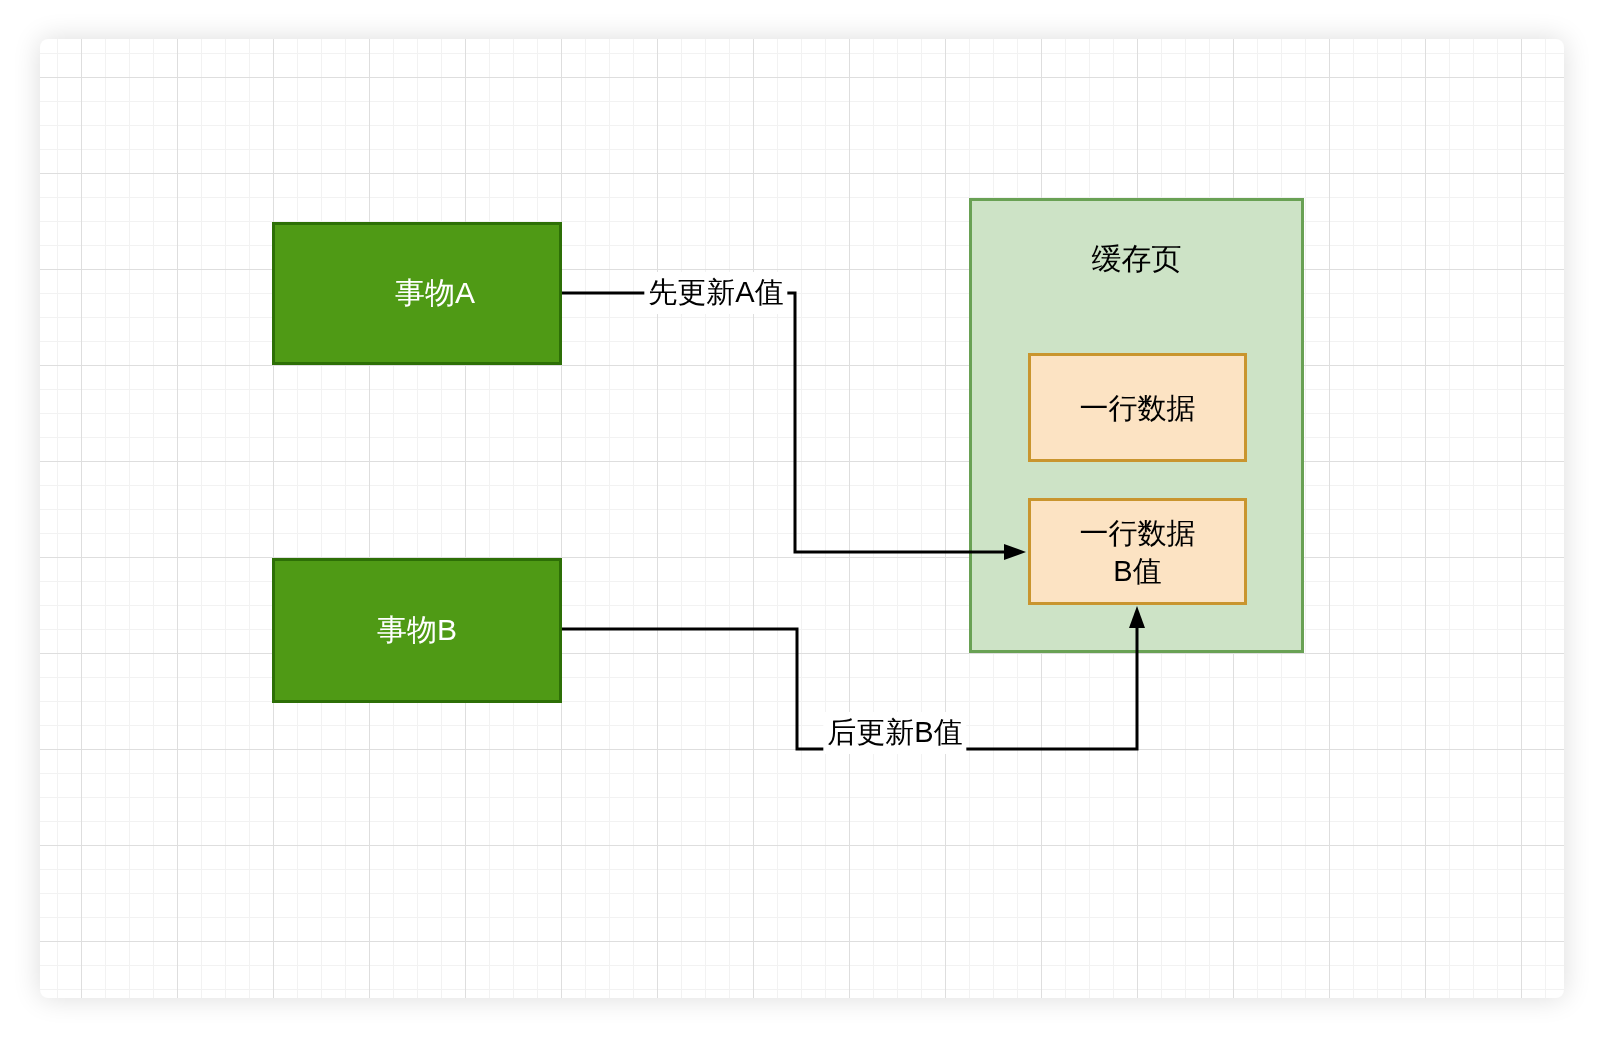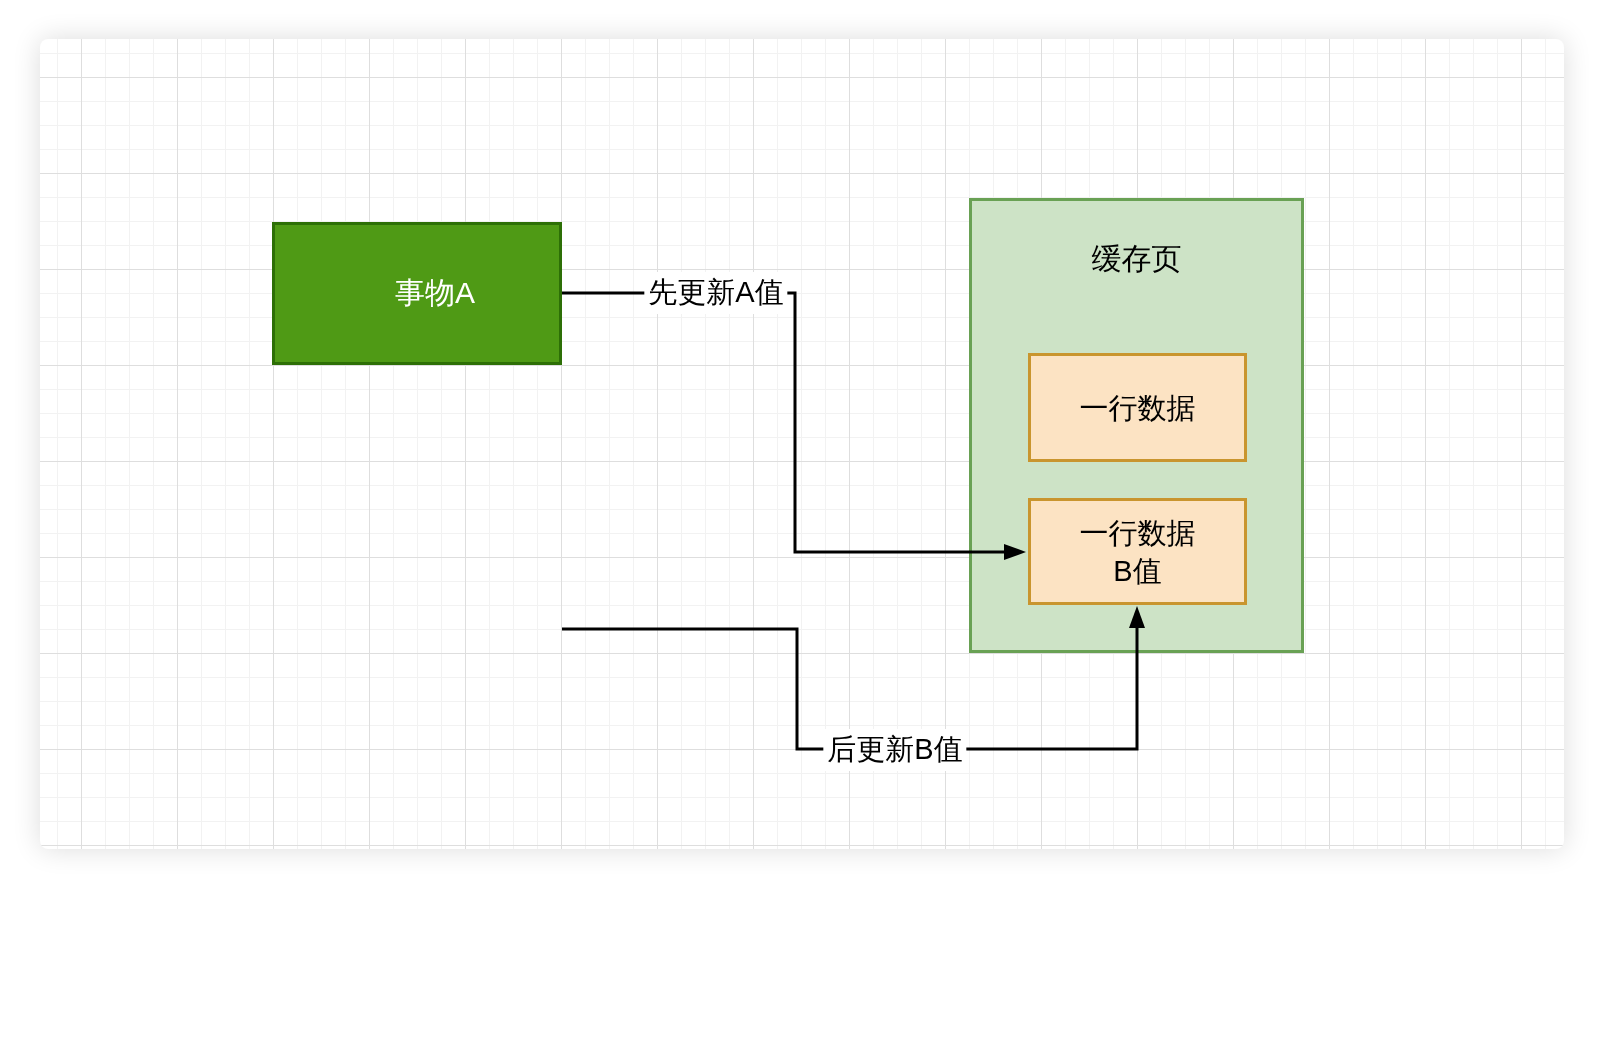--- a/index.html
+++ b/index.html
@@ -19,21 +19,21 @@
   *{margin:0;padding:0;box-sizing:border-box;}
   html,body{width:1604px;height:1038px;overflow:hidden;}
   body{
     background:var(--page-bg);
     font-family:"Liberation Sans","DejaVu Sans",sans-serif;
     color:var(--text);
     position:relative;
   }
   .sheet{
     position:absolute;
-    left:40px;top:39px;width:1524px;height:810px;
+    left:40px;top:39px;width:1524px;height:959px;
     background-color:#ffffff;
     background-image:
       linear-gradient(to bottom, var(--grid-major) 1px, transparent 1px),
       linear-gradient(to right,  var(--grid-major) 1px, transparent 1px),
       linear-gradient(to bottom, var(--grid-minor) 1px, transparent 1px),
       linear-gradient(to right,  var(--grid-minor) 1px, transparent 1px);
     background-size:96px 96px,96px 96px,24px 24px,24px 24px;
     background-position:0 38px,41px 0,0 14px,17px 0;
     border-radius:8px;
     box-shadow:0 0 28px rgba(0,0,0,.14);
@@ -84,21 +84,21 @@
   .edge-label{
     position:absolute;
     transform:translate(-50%,-50%);
     background:#ffffff;
     padding:1px 4px;
     font-size:29px;
     white-space:nowrap;
     color:var(--text);
   }
   #edge-label-a{left:676px;top:254px;text-align:center;}
-  #edge-label-b{left:855px;top:711px;}
+  #edge-label-b{left:855px;top:694px;}
 </style>
 </head>
 <body>
 
 <div class="sheet">
 
   <div class="container-box">
     <div class="container-title">缓存页</div>
   </div>
 
@@ -108,20 +108,23 @@
 
   <div class="node row-box" id="row-2">
     <span>一行数据</span>
     <span>B值</span>
   </div>
 
   <div class="node node-green" id="node-a">
     <span>事物A</span>
   </div>
 
+  <div class="node node-green" id="node-b">
+    <span>事物B</span>
+  </div>
 
   <svg class="edge-svg" viewBox="0 0 1524 959">
 
     <path d="M 522 254 H 755 V 513 H 968"></path>
     <polygon points="986,513 964,505 964,521"></polygon>
 
     <path d="M 522 590 H 757 V 710 H 1097 V 589"></path>
     <polygon points="1097,567 1089,589 1105,589"></polygon>
   </svg>
 

